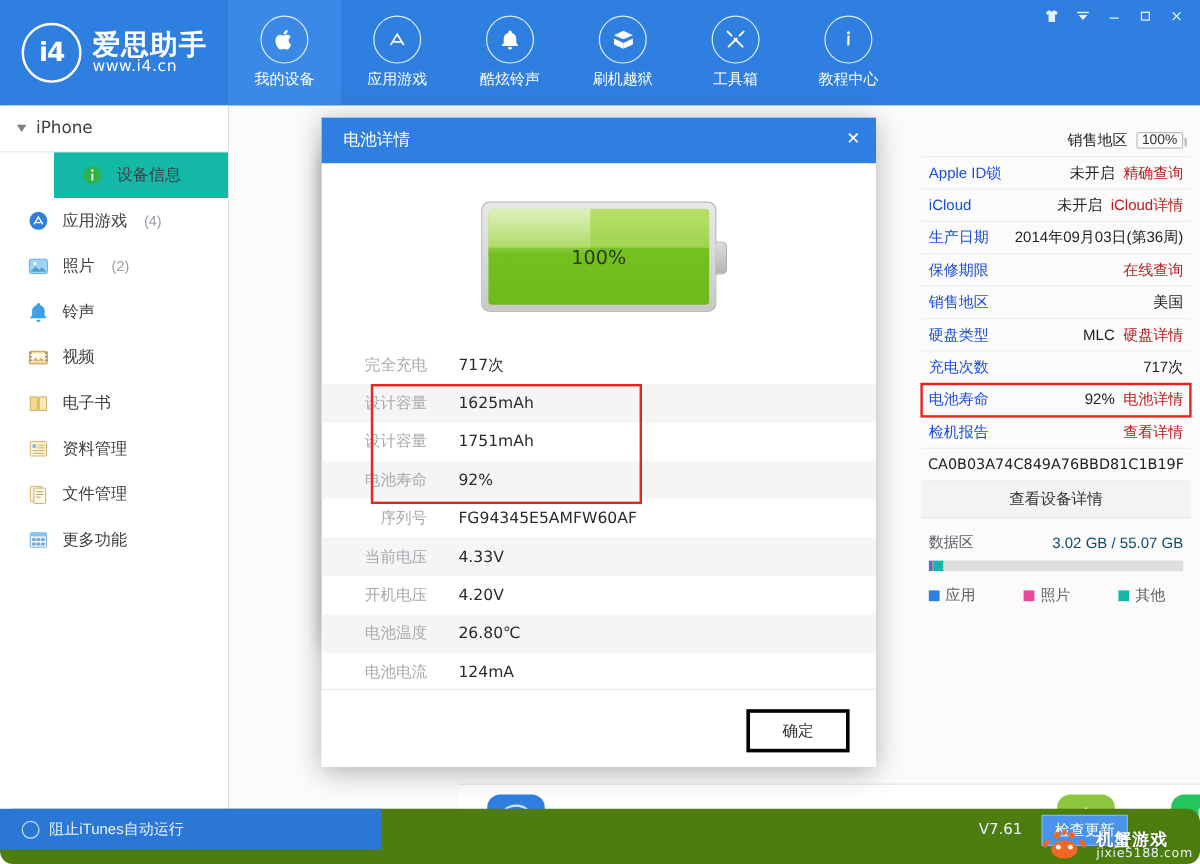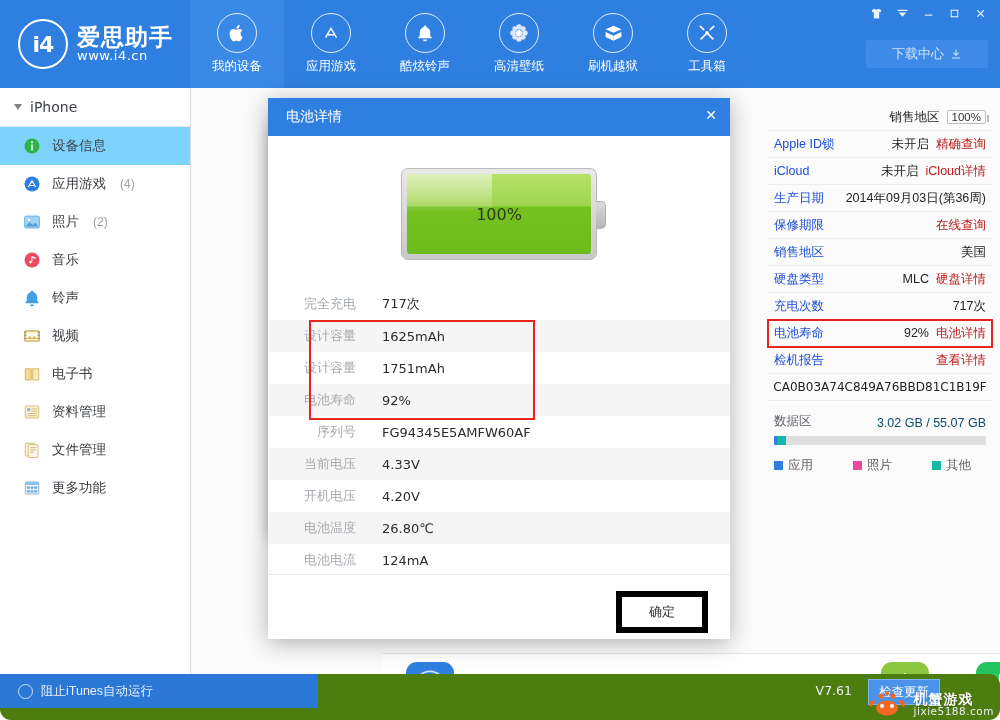--- a/index.html
+++ b/index.html
@@ -33,21 +33,21 @@
   .dlcenter{position:absolute;right:12px;top:40px;width:122px;height:28px;background:#3e8ae8;border-radius:2px;
             display:flex;align-items:center;justify-content:center;gap:6px;color:#cfe2fa;font-size:13px;cursor:pointer;}
 
   
   .sidebar{position:absolute;left:0;top:88px;width:190px;height:668px;background:#fff;border-right:1px solid #dcdcdc;}
   .sb-accent{position:absolute;left:0;top:88px;width:6px;height:598px;background:#2f7fe0;}
   .sb-head{height:38px;display:flex;align-items:center;padding-left:14px;gap:8px;border-bottom:1px solid #e8e8e8;}
   .caret{width:0;height:0;border-left:4.5px solid transparent;border-right:4.5px solid transparent;border-top:6px solid #7d8186;}
   .sb-head-txt{font-size:14px;color:#3d4145;font-family:"DejaVu Sans",sans-serif;}
   .sb-item{height:38px;display:flex;align-items:center;padding-left:22px;gap:11px;cursor:pointer;}
-  .sb-item.active{background:#7dd3fc;}
+  .sb-item.active{background:#14b8a6;margin-left:45px;}
   .sb-ico{width:19px;height:19px;flex:none;display:flex;align-items:center;justify-content:center;}
   .sb-lab{font-size:13.5px;color:#3d4145;}
   .sb-count{font-size:12px;color:#9aa0a6;margin-left:3px;}
   .sb-help{position:absolute;left:15px;bottom:22px;width:160px;height:30px;border:1px solid #cfcfcf;background:#fff;
            display:flex;align-items:center;justify-content:center;color:#2a9f3d;font-size:12.5px;font-weight:bold;cursor:pointer;}
 
   
   .content{position:absolute;left:191px;top:88px;right:0;height:598px;background:#fbfbfb;}
   .phone-area{position:absolute;left:30px;top:10px;width:190px;height:450px;}
   .phone{position:absolute;left:48px;top:18px;width:112px;height:425px;background:#2b2b2d;border-radius:18px;
@@ -66,21 +66,21 @@
   .inforow .k{color:#1d4ed8;margin-right:auto;}
   .inforow .v{color:#222;}
   .inforow .lnk{color:#b91c1c;cursor:pointer;}
   .batt-chip{border:1px solid #bdbdbd;border-radius:2px;padding:0 4px;font-size:11.5px;color:#333;position:relative;}
   .batt-chip:after{content:"";position:absolute;right:-4px;top:4px;width:2px;height:7px;background:#bdbdbd;}
   .udid{justify-content:center;font-family:"DejaVu Sans",sans-serif;font-size:12px;color:#222;}
   .viewdev{height:30px;display:flex;align-items:center;justify-content:center;background:#f3f3f3;border-bottom:1px solid #e6e6e6;
            font-size:13px;color:#333;cursor:pointer;}
   .hl-red{outline:2px solid #e8241e;outline-offset:-1px;position:relative;z-index:2;}
   .storage{margin-top:12px;padding:0 6px;}
-  .st-top{display:flex;align-items:flex-end;justify-content:space-between;}
+  .st-top{display:flex;align-items:center;justify-content:space-between;}
   .st-name{font-size:12.5px;color:#5c6166;}
   .st-val{font-size:12.5px;color:#0c4a6e;}
   .st-bar{margin-top:6px;height:9px;background:#dedede;border-radius:1px;overflow:hidden;display:flex;}
   .st-legend{margin-top:12px;display:flex;gap:40px;align-items:center;}
   .lg{display:flex;align-items:center;gap:5px;font-size:12.5px;color:#5c6166;}
   .lg i{width:9px;height:9px;display:block;}
 
   
   .toolbar{position:absolute;left:191px;top:565px;right:0;height:121px;background:#fff;border-top:1px solid #e6e6e6;}
   .tools{position:absolute;left:0;top:8px;display:flex;}
@@ -122,21 +122,21 @@
   .batt-pct{position:absolute;inset:0;display:flex;align-items:center;justify-content:center;
      font-size:16px;color:#2f3a1c;font-family:"DejaVu Sans",sans-serif;}
   .drows{margin-top:8px;}
   .drow{height:32px;display:flex;align-items:center;font-size:13px;}
   .drow:nth-child(even){background:#f5f5f5;}
   .drow .dk{width:88px;text-align:right;color:#a7abaf;flex:none;}
   .drow .dv{margin-left:26px;color:#2b2b2b;font-family:"DejaVu Sans",sans-serif;}
   .dgroup{position:relative;}
   .dgroup-hl{position:absolute;left:41px;top:0;width:222px;height:100%;border:2px solid #e8241e;pointer-events:none;}
   .modal-foot{position:absolute;left:0;right:0;bottom:0;height:64px;border-top:1px solid #e8e8e8;background:#fff;}
-  .ok-btn{position:absolute;right:22px;top:16px;width:80px;height:30px;border:6px solid #000000;background:#fff;
+  .ok-btn{position:absolute;right:22px;top:16px;width:80px;height:30px;border:3px solid #000000;background:#fff;
           display:flex;align-items:center;justify-content:center;font-size:13px;color:#333;cursor:pointer;}
 </style>
 </head>
 <body>
 
 <div id="app">
 
   <div class="header">
     <div class="hdr-logo">
       <div class="logo-circle">
@@ -169,36 +169,20 @@
 
       <div class="navitem">
         <div class="navicon">
           <svg width="18" height="18" viewBox="0 0 24 24" fill="#fff">
               <path d="M12 2a2 2 0 00-2 2v.3C7.1 5.2 5 7.9 5 11v5l-2 2v1h18v-1l-2-2v-5c0-3.1-2.1-5.8-5-6.7V4a2 2 0 00-2-2zm0 21a2.5 2.5 0 002.5-2.5h-5A2.5 2.5 0 0012 23z"></path>
             </svg>
         </div>
         <div class="navlabel">酷炫铃声</div>
       </div>
 
-      <div class="navitem">
-        <div class="navicon">
-          <svg width="22" height="22" viewBox="0 0 24 24" fill="#dfeafc">
-              <circle cx="12" cy="5.5" r="3"></circle>
-              <circle cx="12" cy="18.5" r="3"></circle>
-              <circle cx="5.5" cy="12" r="3"></circle>
-              <circle cx="18.5" cy="12" r="3"></circle>
-              <circle cx="7.4" cy="7.4" r="2.7"></circle>
-              <circle cx="16.6" cy="16.6" r="2.7"></circle>
-              <circle cx="16.6" cy="7.4" r="2.7"></circle>
-              <circle cx="7.4" cy="16.6" r="2.7"></circle>
-              <circle cx="12" cy="12" r="3.4" fill="#fff"></circle>
-            </svg>
-        </div>
-        <div class="navlabel">高清壁纸</div>
-      </div>
 
       <div class="navitem">
         <div class="navicon">
           <svg width="21" height="21" viewBox="0 0 24 24" fill="#fff">
               <path d="M12 3L3 7.2 12 11l9-3.8L12 3z"></path>
               <path d="M3 10.4V16l9 4.2V14.6l-9-4.2z"></path>
               <path d="M21 10.4V16l-9 4.2V14.6l9-4.2z"></path>
             </svg>
         </div>
         <div class="navlabel">刷机越狱</div>
@@ -208,20 +192,28 @@
         <div class="navicon">
           <svg width="20" height="20" viewBox="0 0 24 24" fill="none" stroke="#fff" stroke-width="2" stroke-linecap="round">
               <path d="M5 19l8-8M19 19l-8-8"></path>
               <path d="M4 4l4 4M20 4l-4 4"></path>
               <circle cx="12" cy="12" r=".8" fill="#fff"></circle>
             </svg>
         </div>
         <div class="navlabel">工具箱</div>
       </div>
 
+      <div class="navitem">
+        <div class="navicon">
+          <svg width="20" height="20" viewBox="0 0 24 24" fill="#fff">
+              <path d="M11 8h2.2l-.2 10h-2.2L11 8zm1.1-4.4a1.5 1.5 0 110 3 1.5 1.5 0 010-3z" font-style="italic"></path>
+            </svg>
+        </div>
+        <div class="navlabel">教程中心</div>
+      </div>
     </div>
 
     <div class="wctrls">
       <div class="wbtn">
         <svg width="13" height="13" viewBox="0 0 24 24" fill="#e8f0fb">
             <path d="M8 3L3 6l2 4 2-1v12h10V9l2 1 2-4-5-3-4 2-4-2z"></path>
           </svg>
       </div>
       <div class="wbtn">
         <svg width="13" height="13" viewBox="0 0 24 24" fill="#e8f0fb">
@@ -238,26 +230,20 @@
             <rect x="6" y="6" width="12" height="12"></rect>
           </svg>
       </div>
       <div class="wbtn">
         <svg width="13" height="13" viewBox="0 0 24 24" stroke="#e8f0fb" stroke-width="2">
             <path d="M6 6l12 12M18 6L6 18"></path>
           </svg>
       </div>
     </div>
 
-    <div class="dlcenter">
-      <span>下载中心</span>
-      <svg width="12" height="12" viewBox="0 0 24 24" fill="#cfe2fa">
-          <path d="M11 3h2v9l3.5-3.5L18 10l-6 6-6-6 1.5-1.5L11 12V3zM4 19h16v2H4z"></path>
-        </svg>
-    </div>
   </div>
 
   <div class="sb-accent"></div>
   <div class="sidebar">
     <div class="sb-head">
       <span class="caret"></span>
       <span class="sb-head-txt">iPhone</span>
     </div>
 
     <div class="sb-item active">
@@ -287,31 +273,20 @@
         <svg width="18" height="18" viewBox="0 0 24 24">
             <rect x="2" y="4" width="20" height="16" rx="2" fill="#9fd3f5" stroke="#5aa8e0"></rect>
             <circle cx="8" cy="9" r="1.8" fill="#fff"></circle>
             <path d="M3 18l6-6 4 4 3-3 5 5z" fill="#4f9fd6"></path>
           </svg>
       </span>
       <span class="sb-lab">照片</span>
       <span class="sb-count">(2)</span>
     </div>
 
-    <div class="sb-item">
-      <span class="sb-ico">
-        <svg width="18" height="18" viewBox="0 0 24 24">
-            <circle cx="12" cy="12" r="10" fill="#ef4b60"></circle>
-            <path d="M10 16.5a1.8 1.8 0 11.001-3.601A1.8 1.8 0 0110 16.5zM11.8 7l5 1.2v2.2l-5-1.2z" fill="#fff"></path>
-            <path d="M11.8 7v7.5" stroke="#fff" stroke-width="1.3"></path>
-          </svg>
-      </span>
-      <span class="sb-lab">音乐</span>
-      <span class="sb-count"></span>
-    </div>
 
     <div class="sb-item">
       <span class="sb-ico">
         <svg width="18" height="18" viewBox="0 0 24 24" fill="#3fa0e8">
             <path d="M12 2a2 2 0 00-2 2v.3C7.1 5.2 5 7.9 5 11v5l-2 2v1h18v-1l-2-2v-5c0-3.1-2.1-5.8-5-6.7V4a2 2 0 00-2-2zm0 21a2.5 2.5 0 002.5-2.5h-5A2.5 2.5 0 0012 23z"></path>
           </svg>
       </span>
       <span class="sb-lab">铃声</span>
       <span class="sb-count"></span>
     </div>
@@ -454,20 +429,23 @@
       <div class="inforow hl-red">
         <span class="k">电池寿命</span>
         <span class="v">92%</span>
         <span class="lnk">电池详情</span>
       </div>
       <div class="inforow">
         <span class="k">检机报告</span>
         <span class="lnk">查看详情</span>
       </div>
       <div class="inforow udid">CA0B03A74C849A76BBD81C1B19F</div>
+      <div class="viewdev">
+        <span>查看设备详情</span>
+      </div>
 
       <div class="storage">
         <div class="st-top">
           <span class="st-name">数据区</span>
           <span class="st-val">3.02 GB / 55.07 GB</span>
         </div>
         <div class="st-bar" id="storage-bar">
             <i style="display: block; height: 100%; width: 1.2%; background: rgb(47, 127, 224);"></i>
             <i style="display: block; height: 100%; width: 0.6%; background: rgb(236, 72, 153);"></i>
             <i style="display: block; height: 100%; width: 3.7%; background: rgb(20, 184, 166);"></i>

